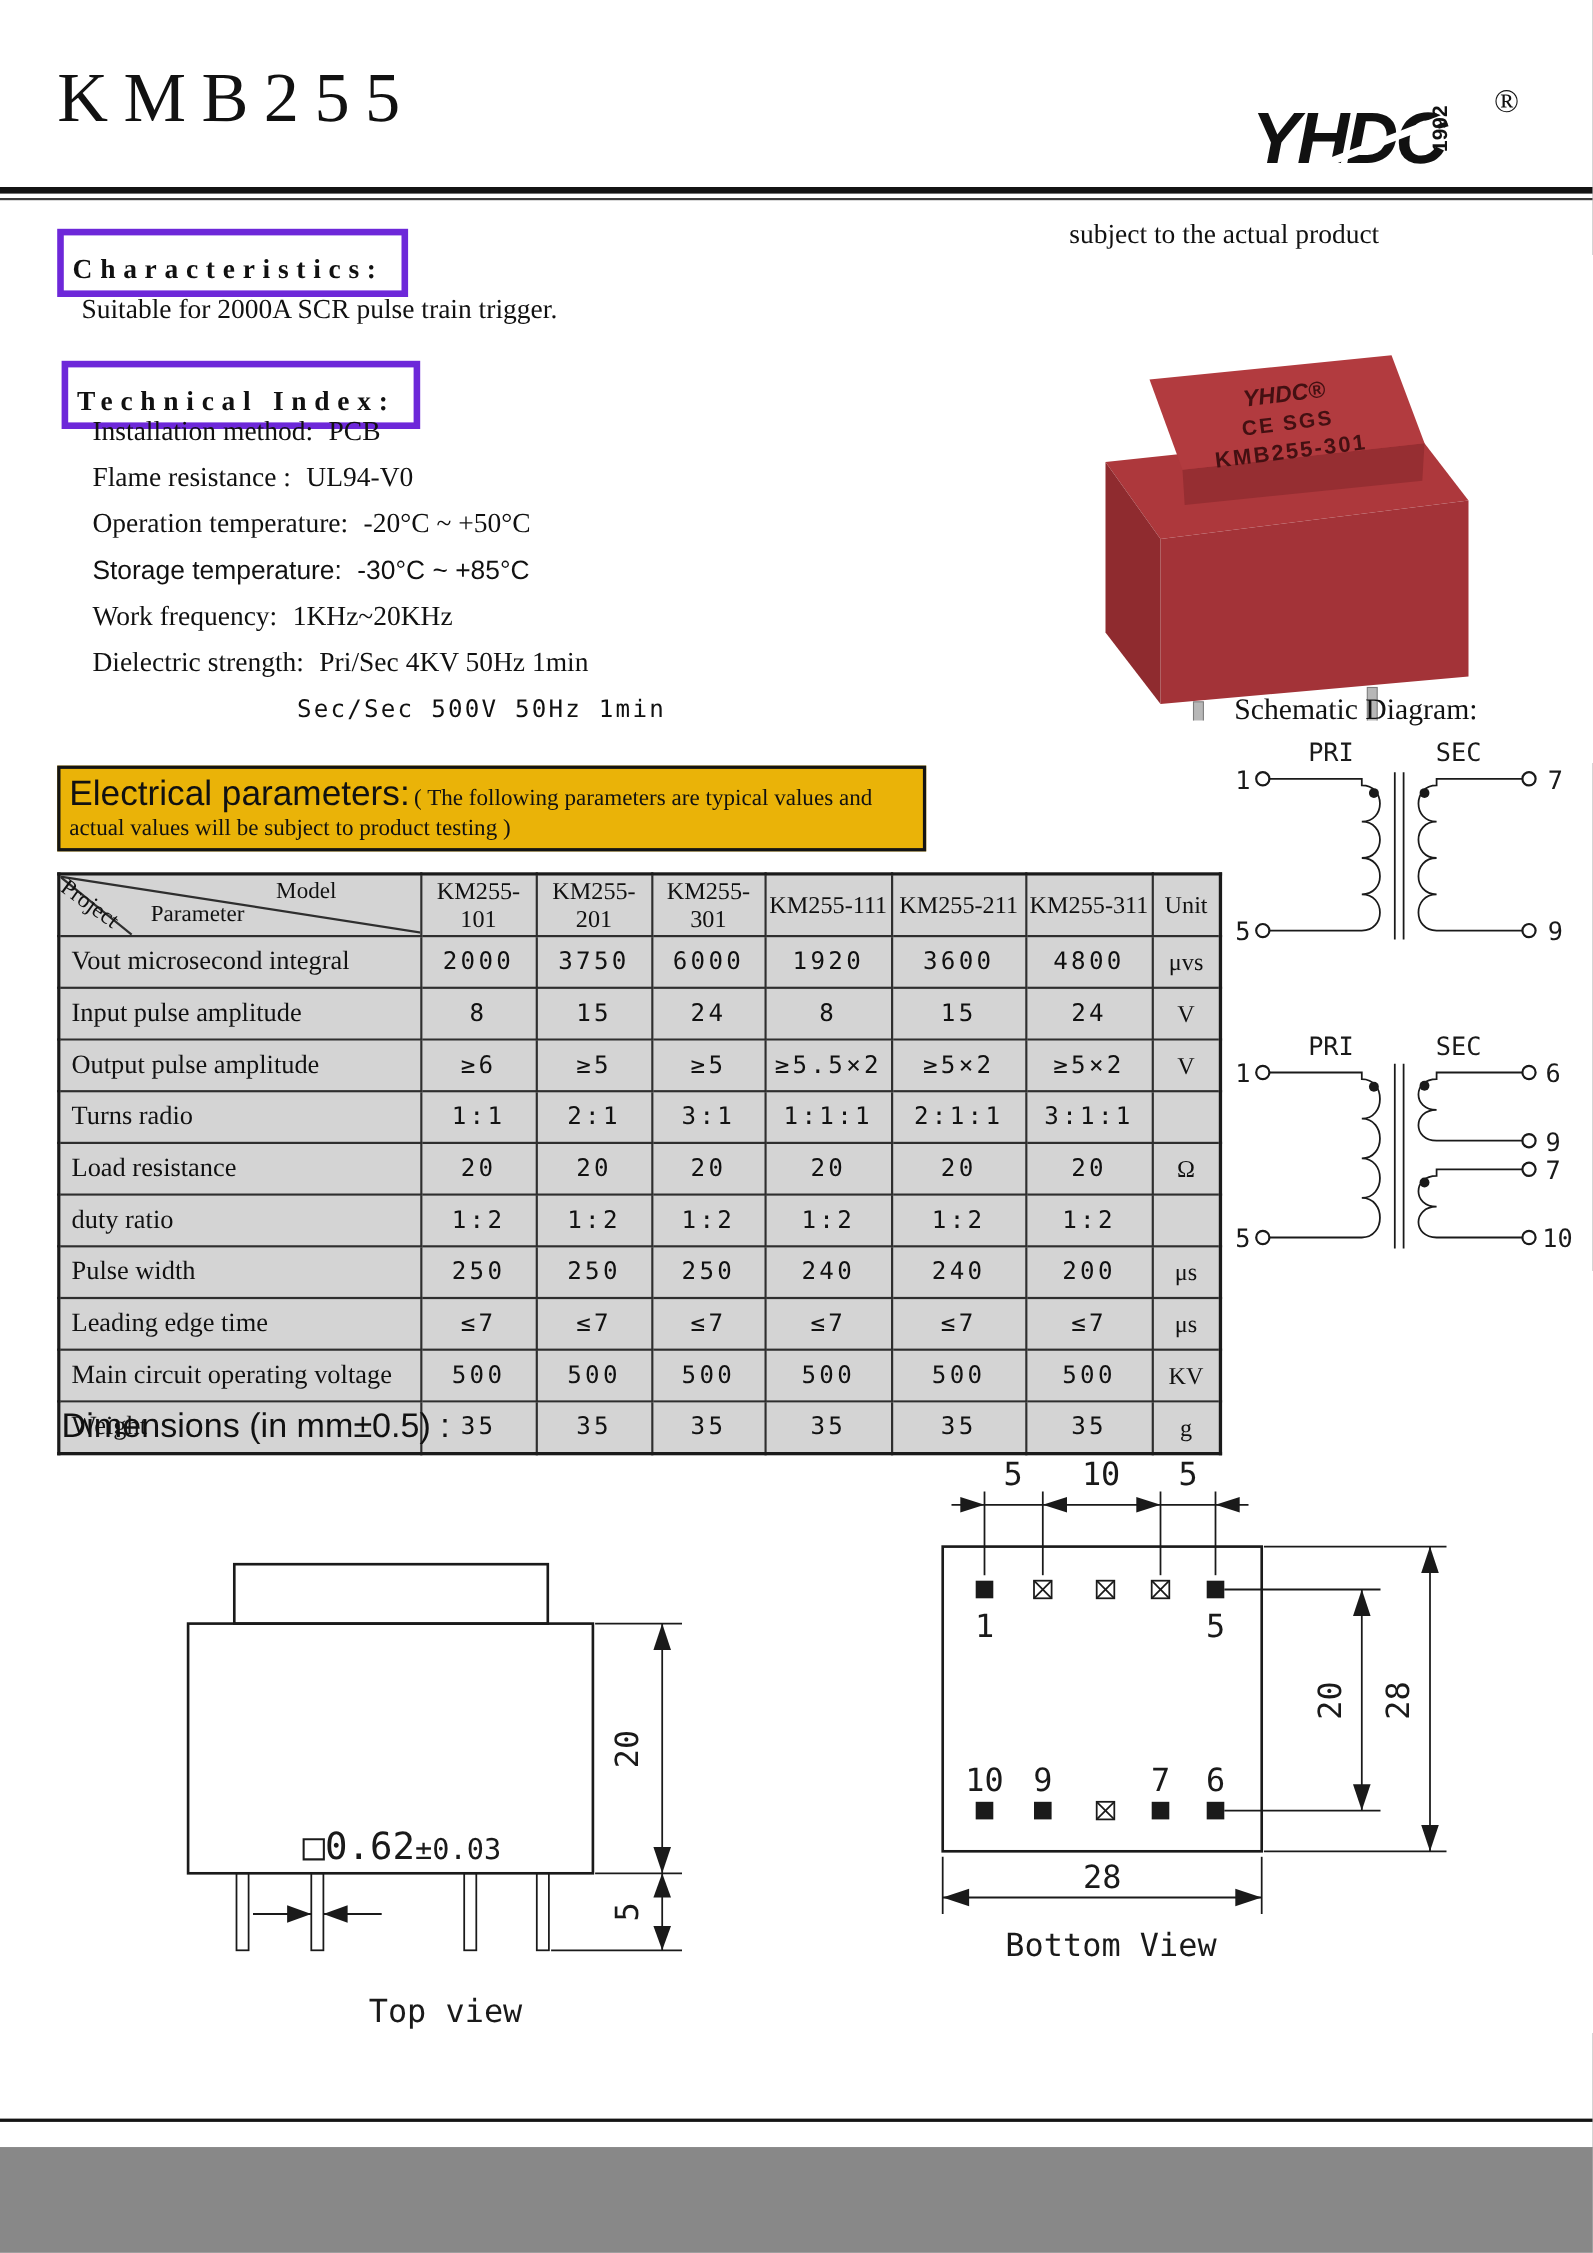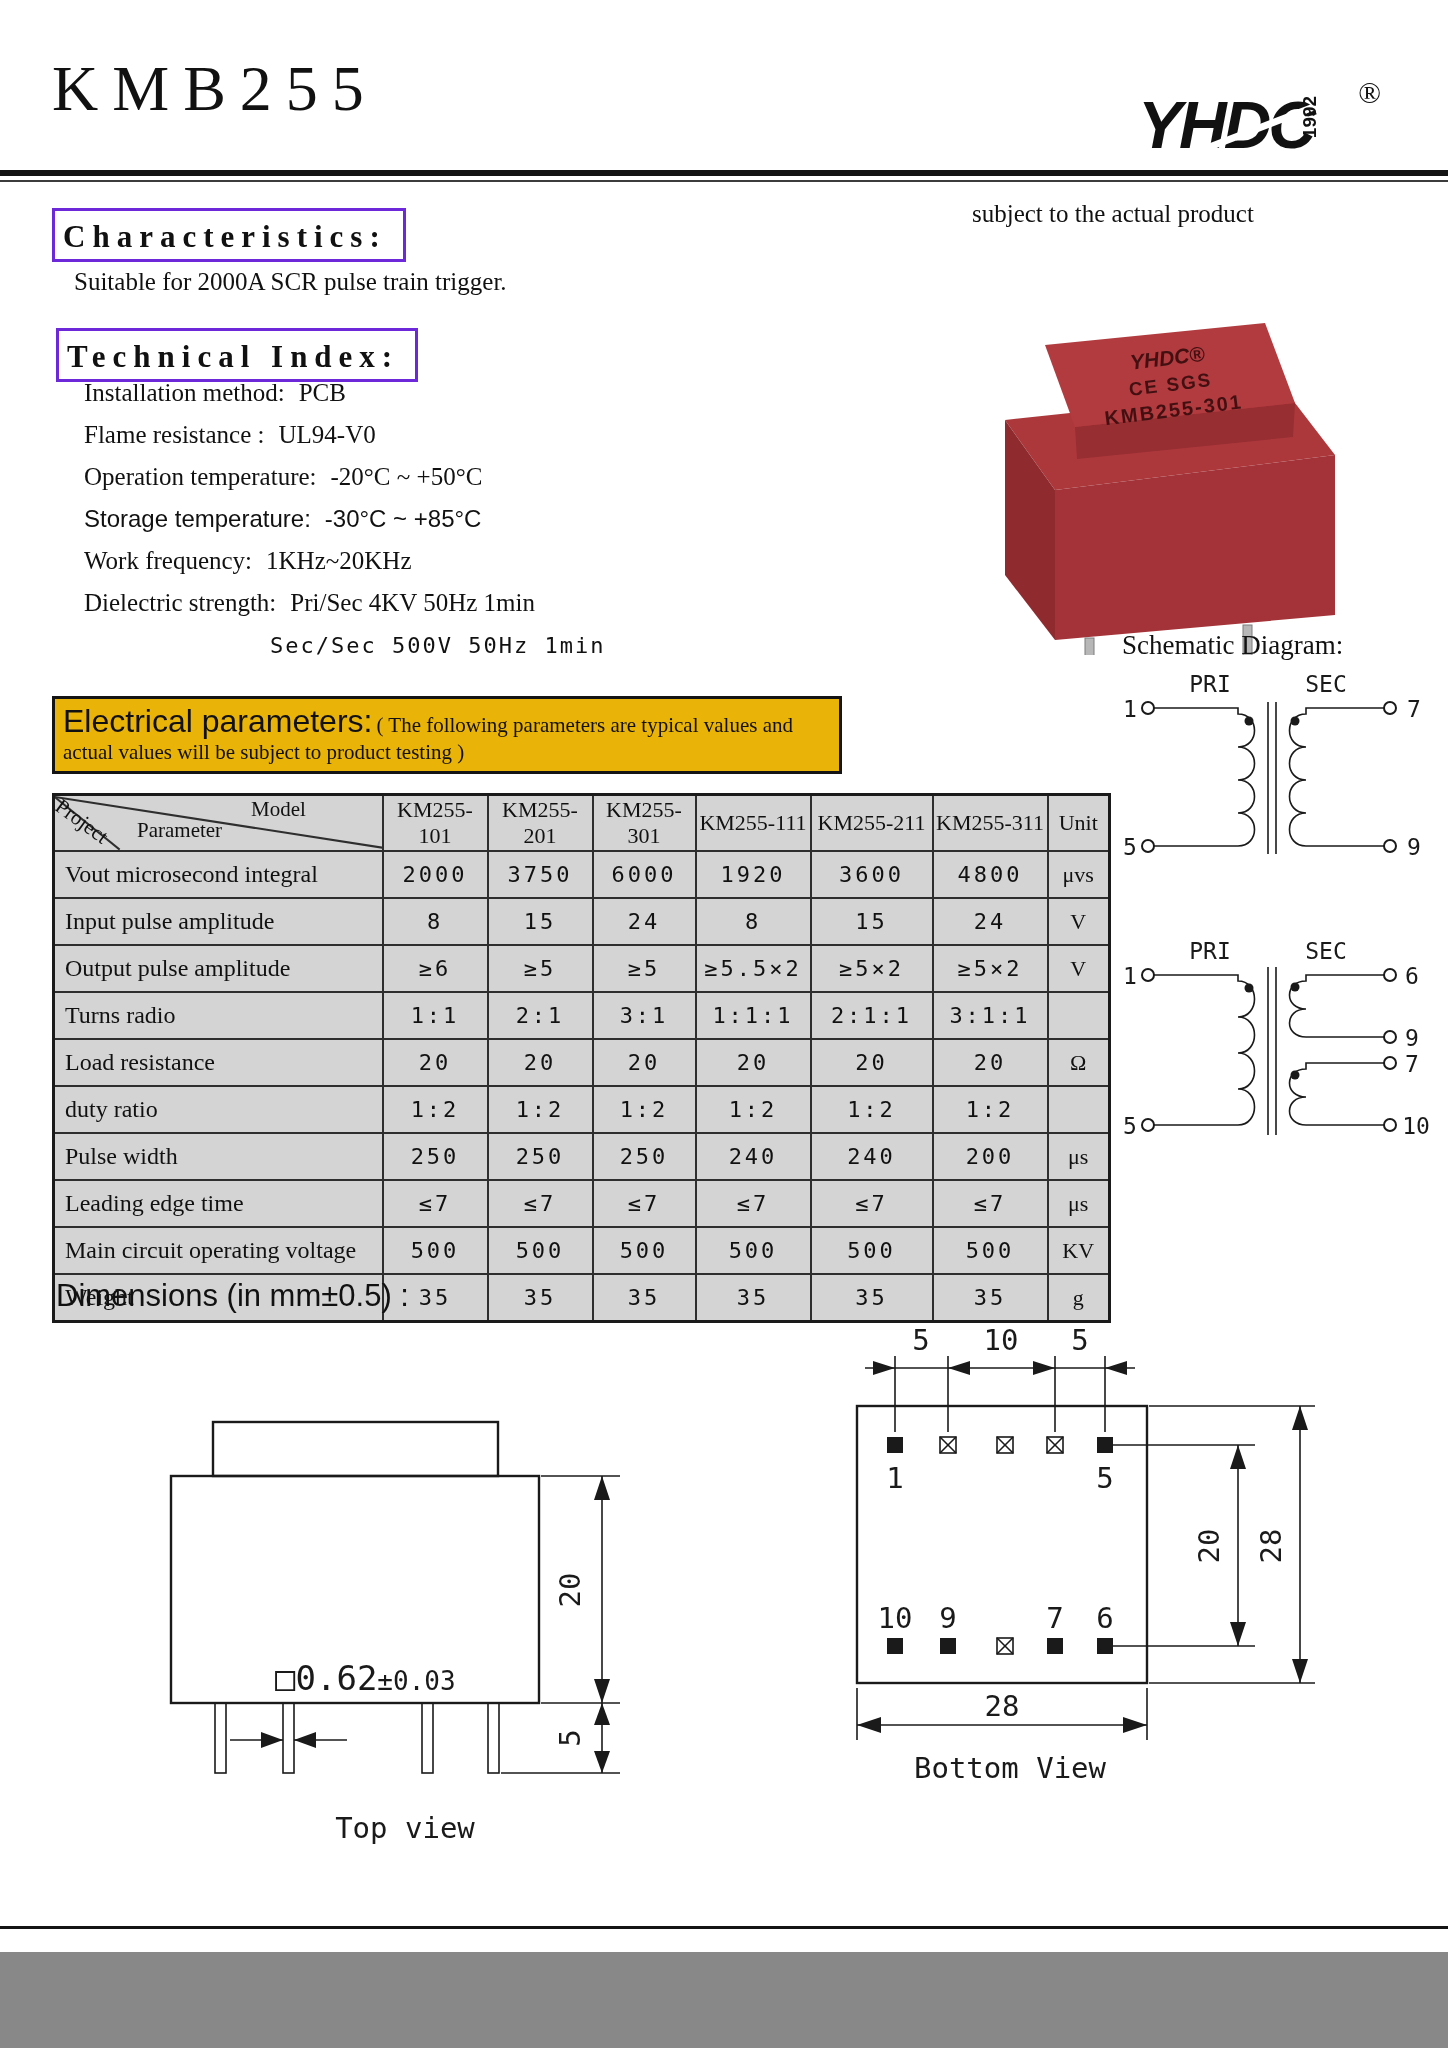--- a/index.html
+++ b/index.html
@@ -13,22 +13,22 @@
              font-size:66px;letter-spacing:-3px;line-height:74px;}
   .logo-year{position:absolute;right:22px;top:18px;transform:rotate(-90deg);transform-origin:center;
              font-family:"Liberation Sans",sans-serif;font-weight:700;font-size:19px;}
   .logo-slash{position:absolute;left:-8px;top:40px;width:240px;height:7px;background:#fff;
               transform:rotate(-21deg);}
   .logo-reg{position:absolute;right:-28px;top:-12px;font-size:30px;}
   .rule1{position:absolute;left:0;top:170px;width:1448px;height:6px;background:#141414;}
   .rule2{position:absolute;left:0;top:180px;width:1448px;height:2px;background:#3c3c3c;}
 
   
-  .secbox{position:absolute;border:3px solid #6d28d9;padding:8px 16px 4px 8px;
-          font-weight:700;font-size:31px;letter-spacing:7px;background:#fff;}
+  .secbox{position:absolute;border:6px solid #6d28d9;padding:18px 16px 4px 8px;
+          font-weight:700;font-size:25px;letter-spacing:7px;background:#fff;}
   .char-box{left:52px;top:208px;}
   .tech-box{left:56px;top:328px;}
 
   .char-text{position:absolute;left:74px;top:268px;font-size:25px;}
 
   .tech-list{position:absolute;left:84px;top:372px;font-size:25px;}
   .tech-item{height:42px;line-height:42px;white-space:nowrap;}
   .tech-item .val{margin-left:14px;}
   .tech-sans{font-family:"Liberation Sans",sans-serif;font-size:24px;}
   .tech-mono .val{font-family:"DejaVu Sans Mono",monospace;font-size:22px;letter-spacing:2px;}

